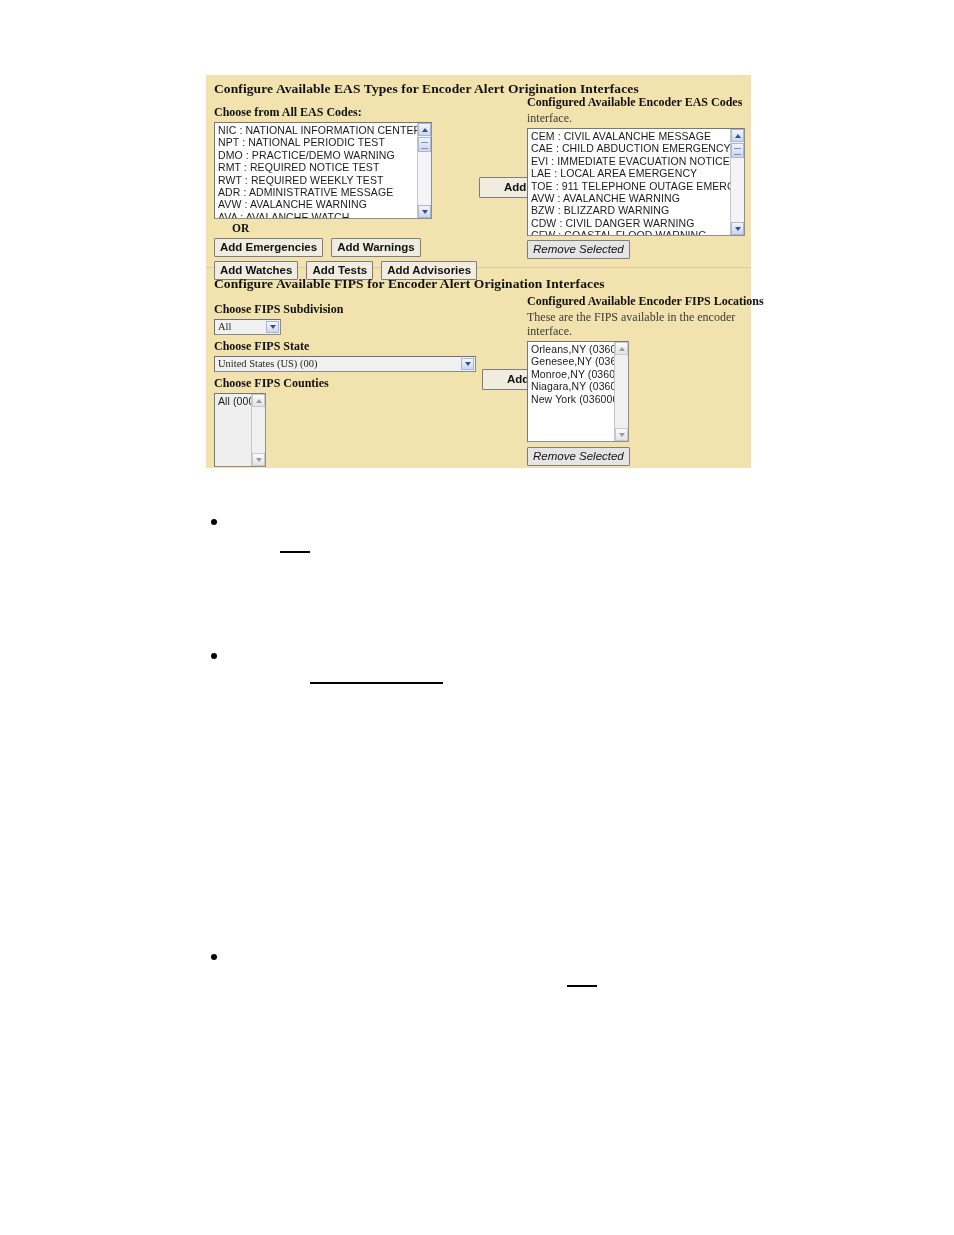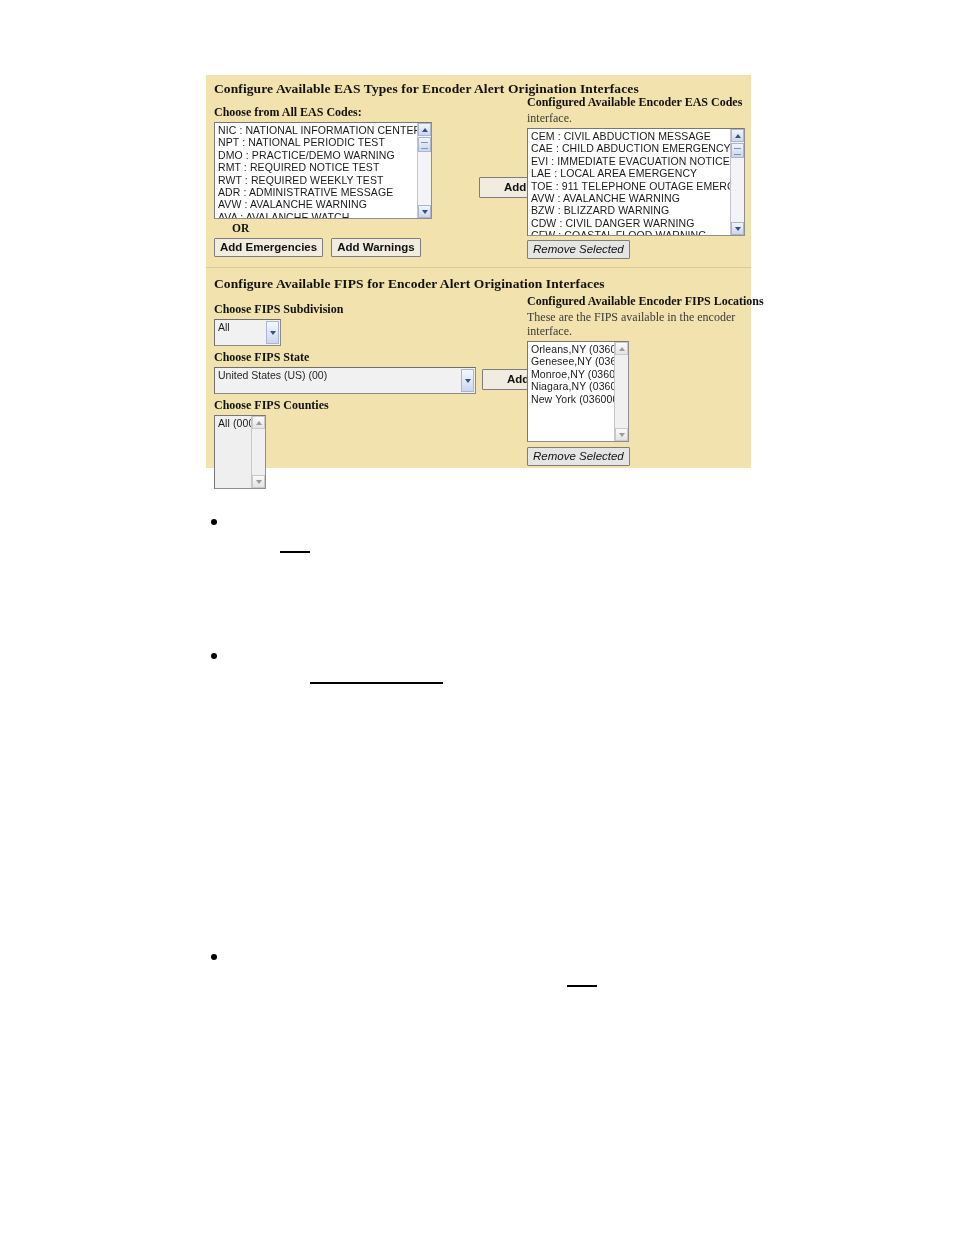--- a/index.html
+++ b/index.html
@@ -205,26 +205,26 @@
     font-weight: bold;
     font-size: 11.5px;
     color: #111;
     margin: 3px 0 3px 18px;
   }
 
   
   .sel {
     box-sizing: border-box;
     position: relative;
-    height: 27px;
+    height: 16px;
     background: #f1f1f1;
     border: 1px solid #8a8a8a;
     border-top-color: #6f6f6f;
     border-left-color: #6f6f6f;
-    font-family: Liberation Sans, sans-serif;
+    font-family: Liberation Serif, serif;
     font-size: 10.5px;
     line-height: 14px;
     color: #1f1f1f;
     padding-left: 3px;
     white-space: nowrap;
     overflow: hidden;
   }
   .sel .arrowbox {
     position: absolute;
     right: 1px;
@@ -298,32 +298,37 @@
               </div>
           </div>
         </div>
 
         <div class="or-text">OR</div>
 
         <div>
           <span class="btn">Add Emergencies</span>
           <span class="btn">Add Warnings</span>
         </div>
+        <div>
+          <span class="btn">Add Watches</span>
+          <span class="btn">Add Tests</span>
+          <span class="btn">Add Advisories</span>
+        </div>
       </div>
 
       <div class="col-mid" style="top:72px;">
         <span class="btn btn-add">Add -&gt;</span>
       </div>
 
       <div class="col-right" style="top:-10px;">
         <div class="label">Configured Available Encoder EAS Codes</div>
         <div class="label-reg" style="margin-bottom:3px;">interface.</div>
 
         <div class="listbox" id="eas-right-list" style="width:218px;height:108px;">
-          <div class="opt">CEM : CIVIL ABDUCTION MESSAGE</div>
+          <div class="opt">CEM : CIVIL AVALANCHE MESSAGE</div>
           <div class="opt">CAE : CHILD ABDUCTION EMERGENCY</div>
           <div class="opt">EVI : IMMEDIATE EVACUATION NOTICE</div>
           <div class="opt">LAE : LOCAL AREA EMERGENCY</div>
           <div class="opt">TOE : 911 TELEPHONE OUTAGE EMERGENCY</div>
           <div class="opt">AVW : AVALANCHE WARNING</div>
           <div class="opt">BZW : BLIZZARD WARNING</div>
           <div class="opt">CDW : CIVIL DANGER WARNING</div>
           <div class="opt">CFW : COASTAL FLOOD WARNING</div>
           <div class="sbar">
             <div class="arrow up">

